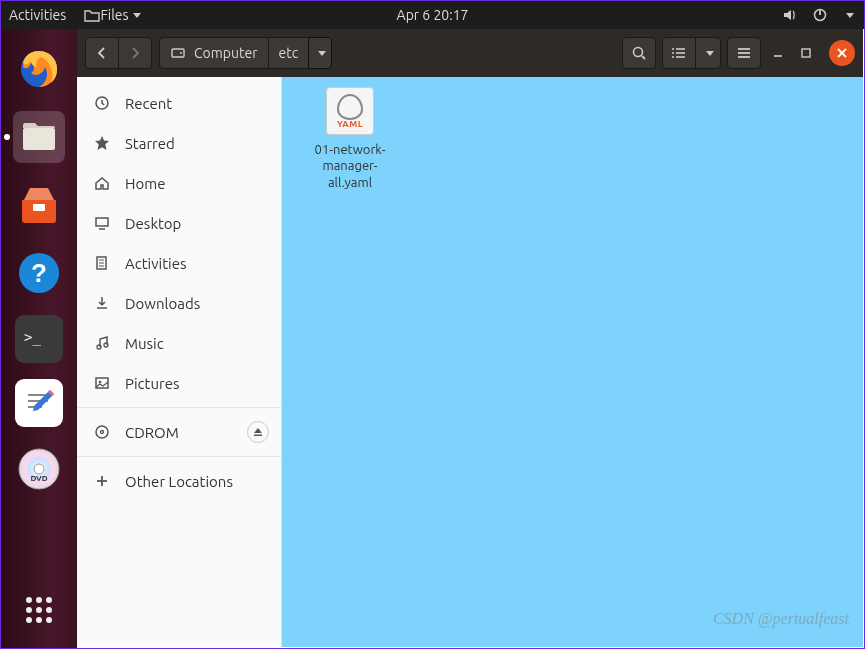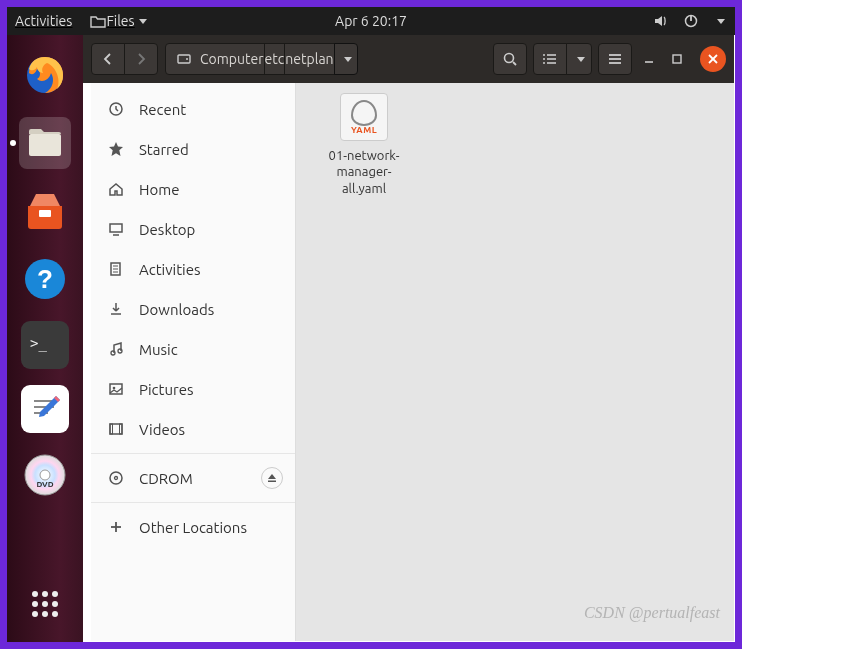--- a/index.html
+++ b/index.html
@@ -1,50 +1,50 @@
 <!DOCTYPE html>
 <html><head>
 <meta charset="utf-8">
 <style>
   * { box-sizing: border-box; margin: 0; padding: 0; }
   html, body { width: 865px; height: 649px; overflow: hidden; font-family: Ubuntu, "Segoe UI", sans-serif; background:#fff;}
-  .screen { width: 742px; height: 649px; position: relative; border:7px solid #6d28d9;text-decoration:underline;}
+  .screen { width: 865px; height: 649px; position: relative; border:1px solid #6d28d9;}
   
   .topbar { height: 28px; background:#1d1d1d; color:#ddd; display:flex; align-items:center; font-size:14px; padding:0 8px; position:relative;}
   .topbar .left { display:flex; align-items:center; gap:18px;}
   .topbar .center { position:absolute; left:50%; transform:translateX(-50%);}
   .topbar .right { position:absolute; right:10px; display:flex; align-items:center; gap:14px;}
   .tri { display:inline-block; width:0;height:0;border-left:4px solid transparent;border-right:4px solid transparent;border-top:5px solid #ccc; margin-left:4px; vertical-align:middle;}
   
   .dock { position:absolute; left:0; top:28px; bottom:0; width:76px; background: linear-gradient(to right,#2c0b17,#48162a 70%,#3a1322); display:flex; flex-direction:column; align-items:center; padding-top:14px; gap:16px;}
   .dock-icon { width:52px; height:52px; border-radius:10px; display:flex; align-items:center; justify-content:center; position:relative;}
   .dock-icon.active::before{content:"";position:absolute;left:-9px;top:50%;transform:translateY(-50%);width:6px;height:6px;background:#fff;border-radius:50%;}
   .dock-spacer{flex:1;}
   
   .filewin { position:absolute; left:76px; right:1px; top:28px; bottom:1px; background:#fff; display:flex; flex-direction:column;}
   .fw-header { height:48px; background:#2d2a28; display:flex; align-items:center; padding:0 8px; gap:6px;}
   .hbtn { height:32px; background:#3c3836; border:1px solid #1a1917; border-radius:4px; color:#d8d5d2; display:flex; align-items:center; justify-content:center; font-size:14px;}
   .hbtn.sq { width:34px;}
   .pathgroup{display:flex; gap:0; margin-left:2px;}
-  .pathgroup .seg{height:32px;background:#3c3836;border:1px solid #1a1917;color:#d8d5d2;display:flex;align-items:center;padding:0 0;font-size:14px;margin-left:-1px;}
+  .pathgroup .seg{height:32px;background:#3c3836;border:1px solid #1a1917;color:#d8d5d2;display:flex;align-items:center;padding:0 10px;font-size:14px;margin-left:-1px;}
   .pathgroup .seg:first-child{border-radius:4px 0 0 4px; gap:8px; padding-left:10px;}
   .pathgroup .seg:last-child{border:1px solid #111;}
   .pathgroup .chev{width:24px;justify-content:center;border-radius:0 4px 4px 0;border-left:none;}
   .fw-spacer{flex:1;}
   .rightctrls{display:flex;gap:6px;align-items:center;}
   .closebtn{width:26px;height:26px;border-radius:50%;background:#e95420;color:#fff;display:flex;align-items:center;justify-content:center;font-size:13px;margin-left:6px;}
   .winbtn{width:22px;height:22px;color:#ccc;display:flex;align-items:center;justify-content:center;font-size:13px;}
   
   .fw-body{flex:1;display:flex;min-height:0;}
-  .sidebar{width:205px;background:#fafafa;border-right:1px solid #ddd;overflow-y:auto;padding-top:6px;margin-left:8px;}
+  .sidebar{width:205px;background:#fafafa;border-right:1px solid #ddd;overflow-y:auto;padding-top:6px;}
   .sb-item{height:40px;display:flex;align-items:center;gap:14px;padding:0 16px;color:#333;font-size:15px;position:relative;}
   .sb-item .ic{width:18px;color:#555;display:flex;justify-content:center;}
   .sb-sep{height:1px;background:#e6e6e6;margin:4px 0;}
   .eject{position:absolute;right:12px;width:22px;height:22px;border:1px solid #ccc;border-radius:50%;display:flex;align-items:center;justify-content:center;}
-  .content{flex:1;background:#e5e5e5;padding:10px 18px;position:relative;}
+  .content{flex:1;background:#7dd3fc;padding:10px 18px;position:relative;}
   .fileicon{width:100px;text-align:center;font-size:13px;color:#333;line-height:1.25;}
   .fileicon .thumb{width:48px;height:48px;margin:0 auto 6px;background:#f5f5f5;border:1px solid #ccc;border-radius:4px;position:relative;display:flex;align-items:flex-end;justify-content:center;padding-bottom:4px;}
   .fileicon .thumb::before{content:"";position:absolute;top:6px;width:22px;height:22px;border:2px solid #888;border-radius:50% 50% 50% 50% / 60% 60% 40% 40%;}
   .yaml-tag{font-size:9px;font-weight:bold;color:#e95420;letter-spacing:0.5px;}
   .watermark{position:absolute;right:15px;bottom:20px;color:rgba(120,120,120,0.45);font-size:16px;font-style:italic;pointer-events:none;font-family:serif;}
   svg{display:block;}
 </style>
 </head>
 <body>
 <div class="screen">
@@ -167,23 +167,20 @@
       <div class="seg">
         <svg width="16" height="16" viewBox="0 0 16 16">
               <rect x="2" y="4" width="12" height="8" rx="1" fill="none" stroke="#ccc" stroke-width="1.4"></rect>
               <circle cx="11" cy="8" r="1" fill="#ccc"></circle>
             </svg>
         <span>Computer</span>
       </div>
       <div class="seg">
             <span>etc</span>
           </div>
-      <div class="seg">
-            <span>netplan</span>
-          </div>
       <div class="seg chev">
             <span class="tri"></span>
           </div>
     </div>
     <div class="fw-spacer"></div>
     <div class="rightctrls">
       <div class="hbtn sq">
         <svg width="16" height="16" viewBox="0 0 16 16">
               <circle cx="7" cy="7" r="4.5" fill="none" stroke="#ccc" stroke-width="1.6"></circle>
               <line x1="11" y1="11" x2="14" y2="14" stroke="#ccc" stroke-width="1.8"></line>
@@ -304,30 +301,20 @@
       <div class="sb-item">
             <span class="ic">
               <svg width="16" height="16" viewBox="0 0 16 16">
                 <rect x="2" y="3" width="12" height="10" fill="none" stroke="#555" stroke-width="1.5"></rect>
                 <circle cx="6" cy="7" r="1.3" fill="#555"></circle>
                 <path d="M2 12l4-3 3 2 5-4" fill="none" stroke="#555" stroke-width="1.3"></path>
               </svg>
             </span>
             <span>Pictures</span>
           </div>
-      <div class="sb-item">
-            <span class="ic">
-              <svg width="16" height="16" viewBox="0 0 16 16">
-                <rect x="2" y="3" width="12" height="10" fill="none" stroke="#555" stroke-width="1.5"></rect>
-                <rect x="2" y="3" width="2.5" height="10" fill="none" stroke="#555"></rect>
-                <rect x="11.5" y="3" width="2.5" height="10" fill="none" stroke="#555"></rect>
-              </svg>
-            </span>
-            <span>Videos</span>
-          </div>
       <div class="sb-sep"></div>
       <div class="sb-item">
             <span class="ic">
               <svg width="16" height="16" viewBox="0 0 16 16">
                 <circle cx="8" cy="8" r="6" fill="none" stroke="#555" stroke-width="1.5"></circle>
                 <circle cx="8" cy="8" r="1.5" fill="none" stroke="#555" stroke-width="1.3"></circle>
               </svg>
             </span>
             <span>CDROM</span>
         <span class="eject">

